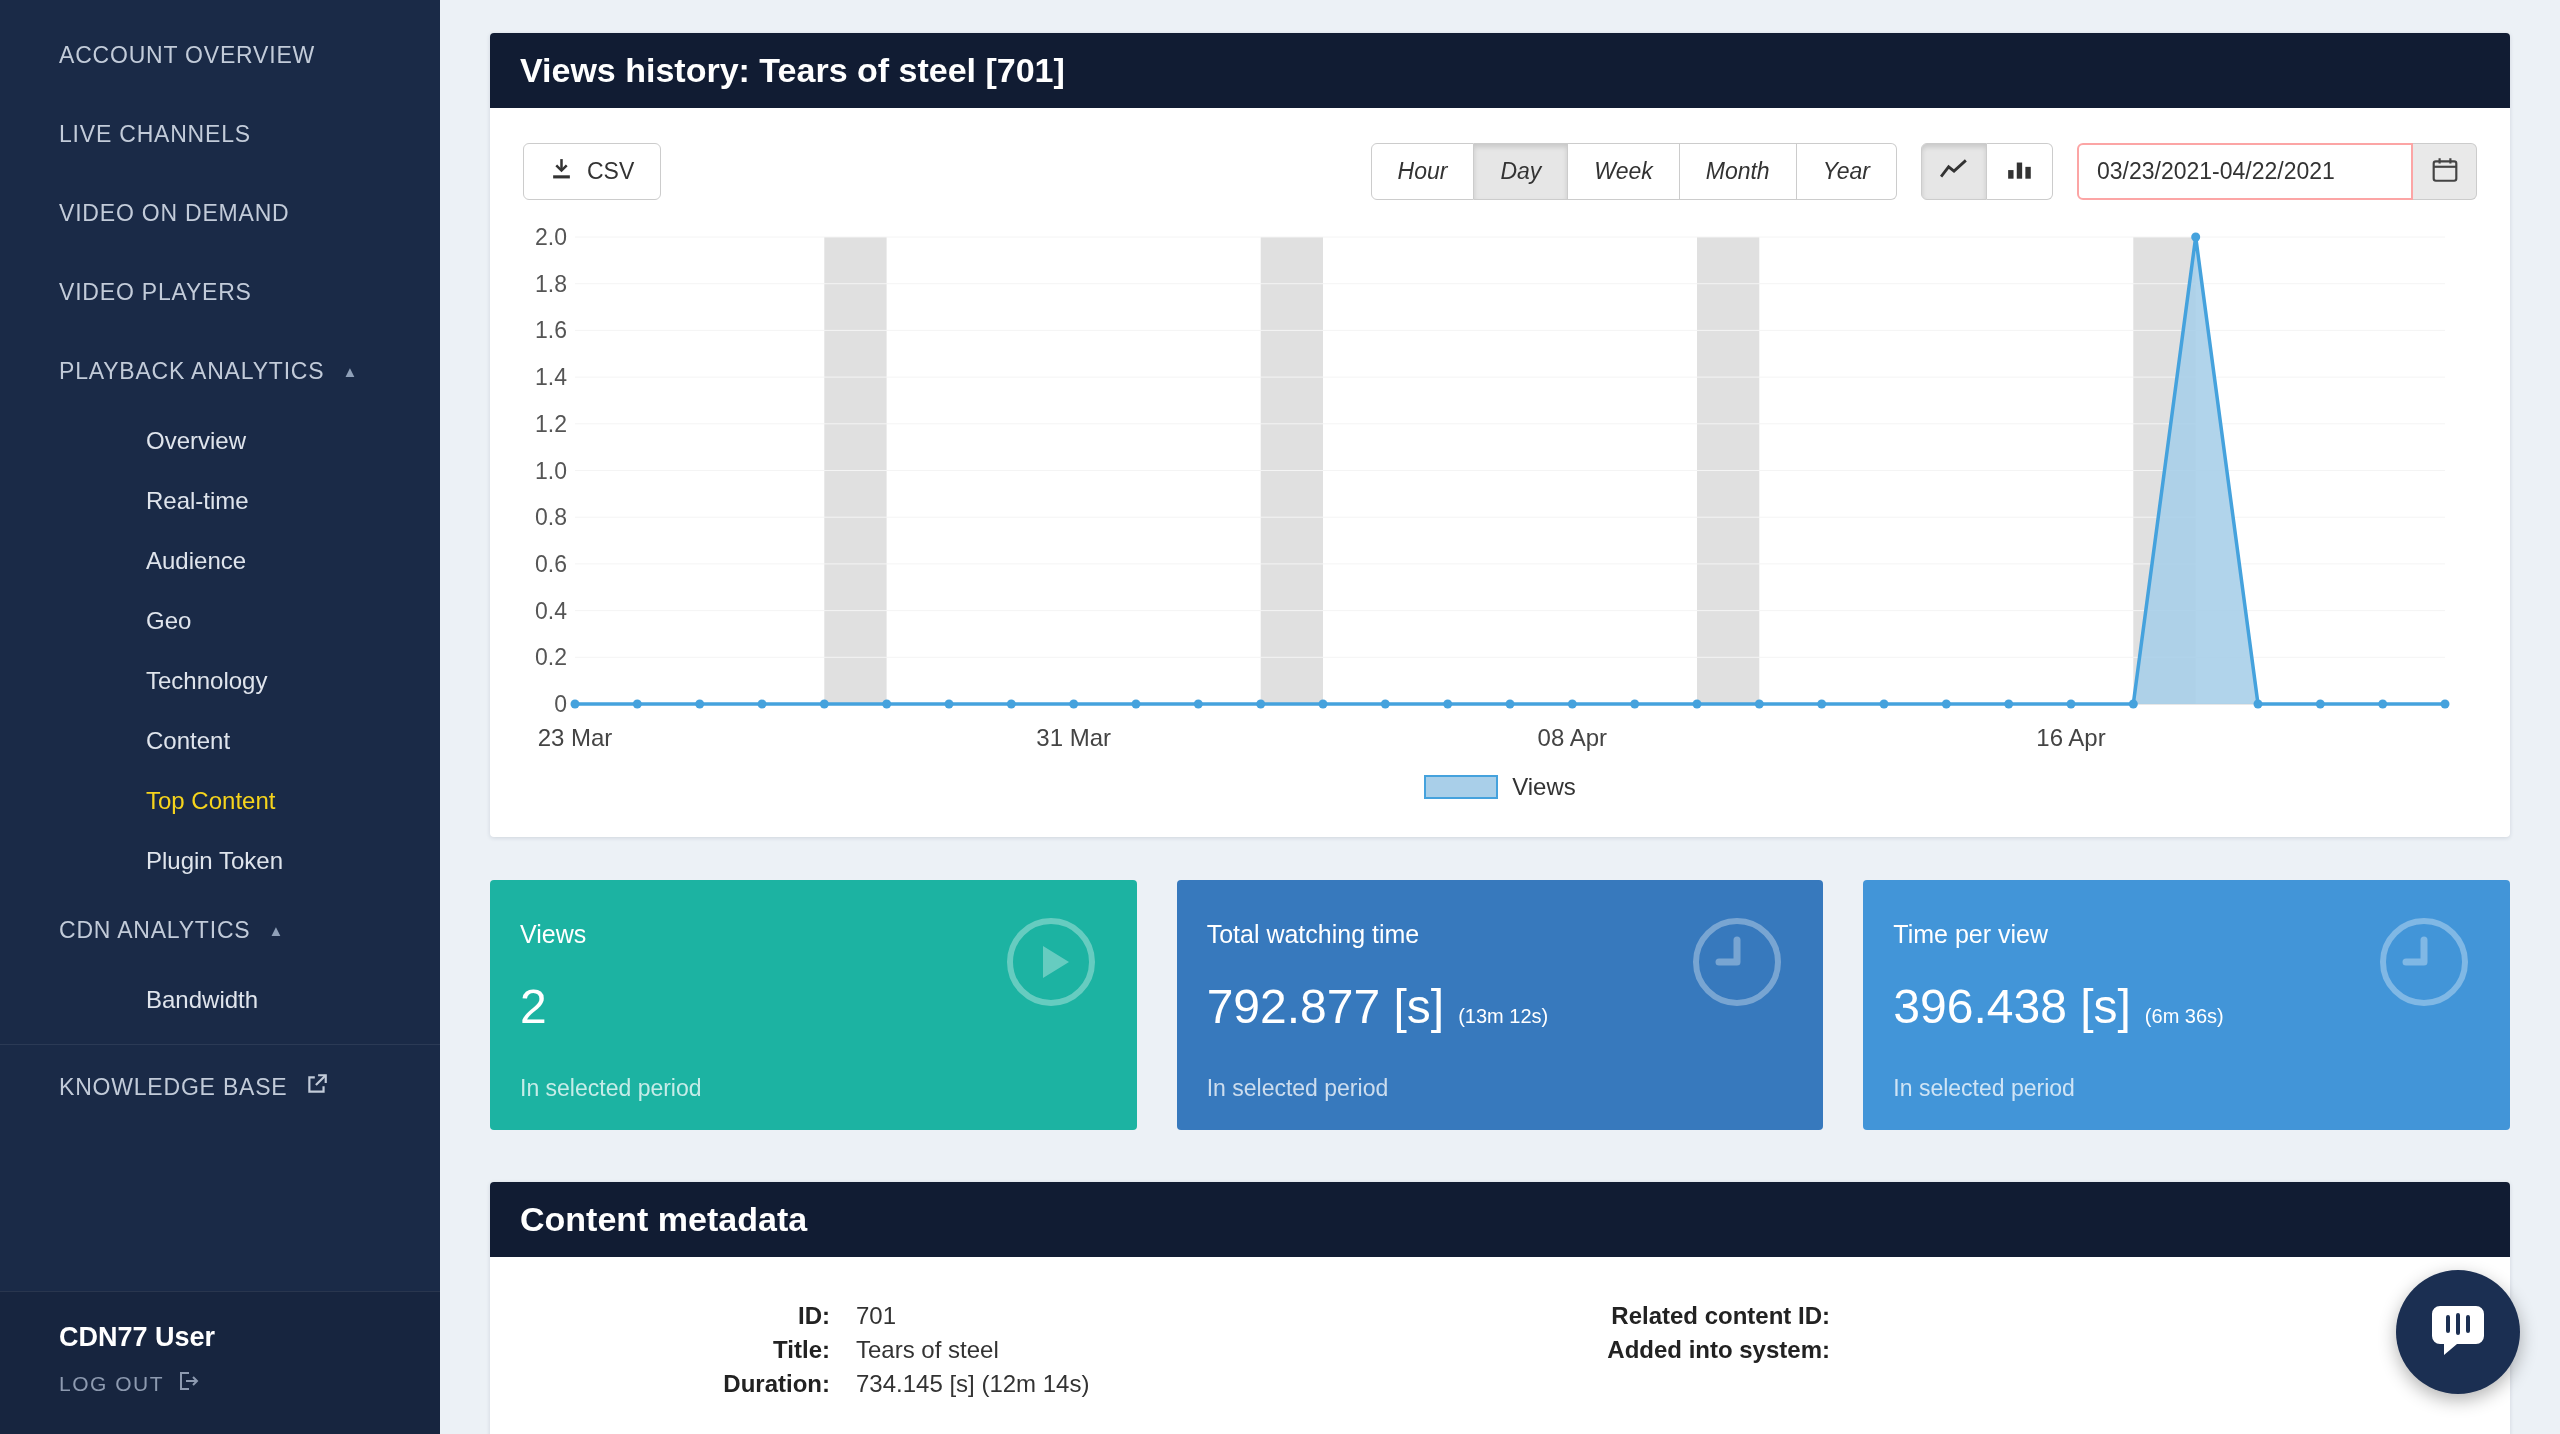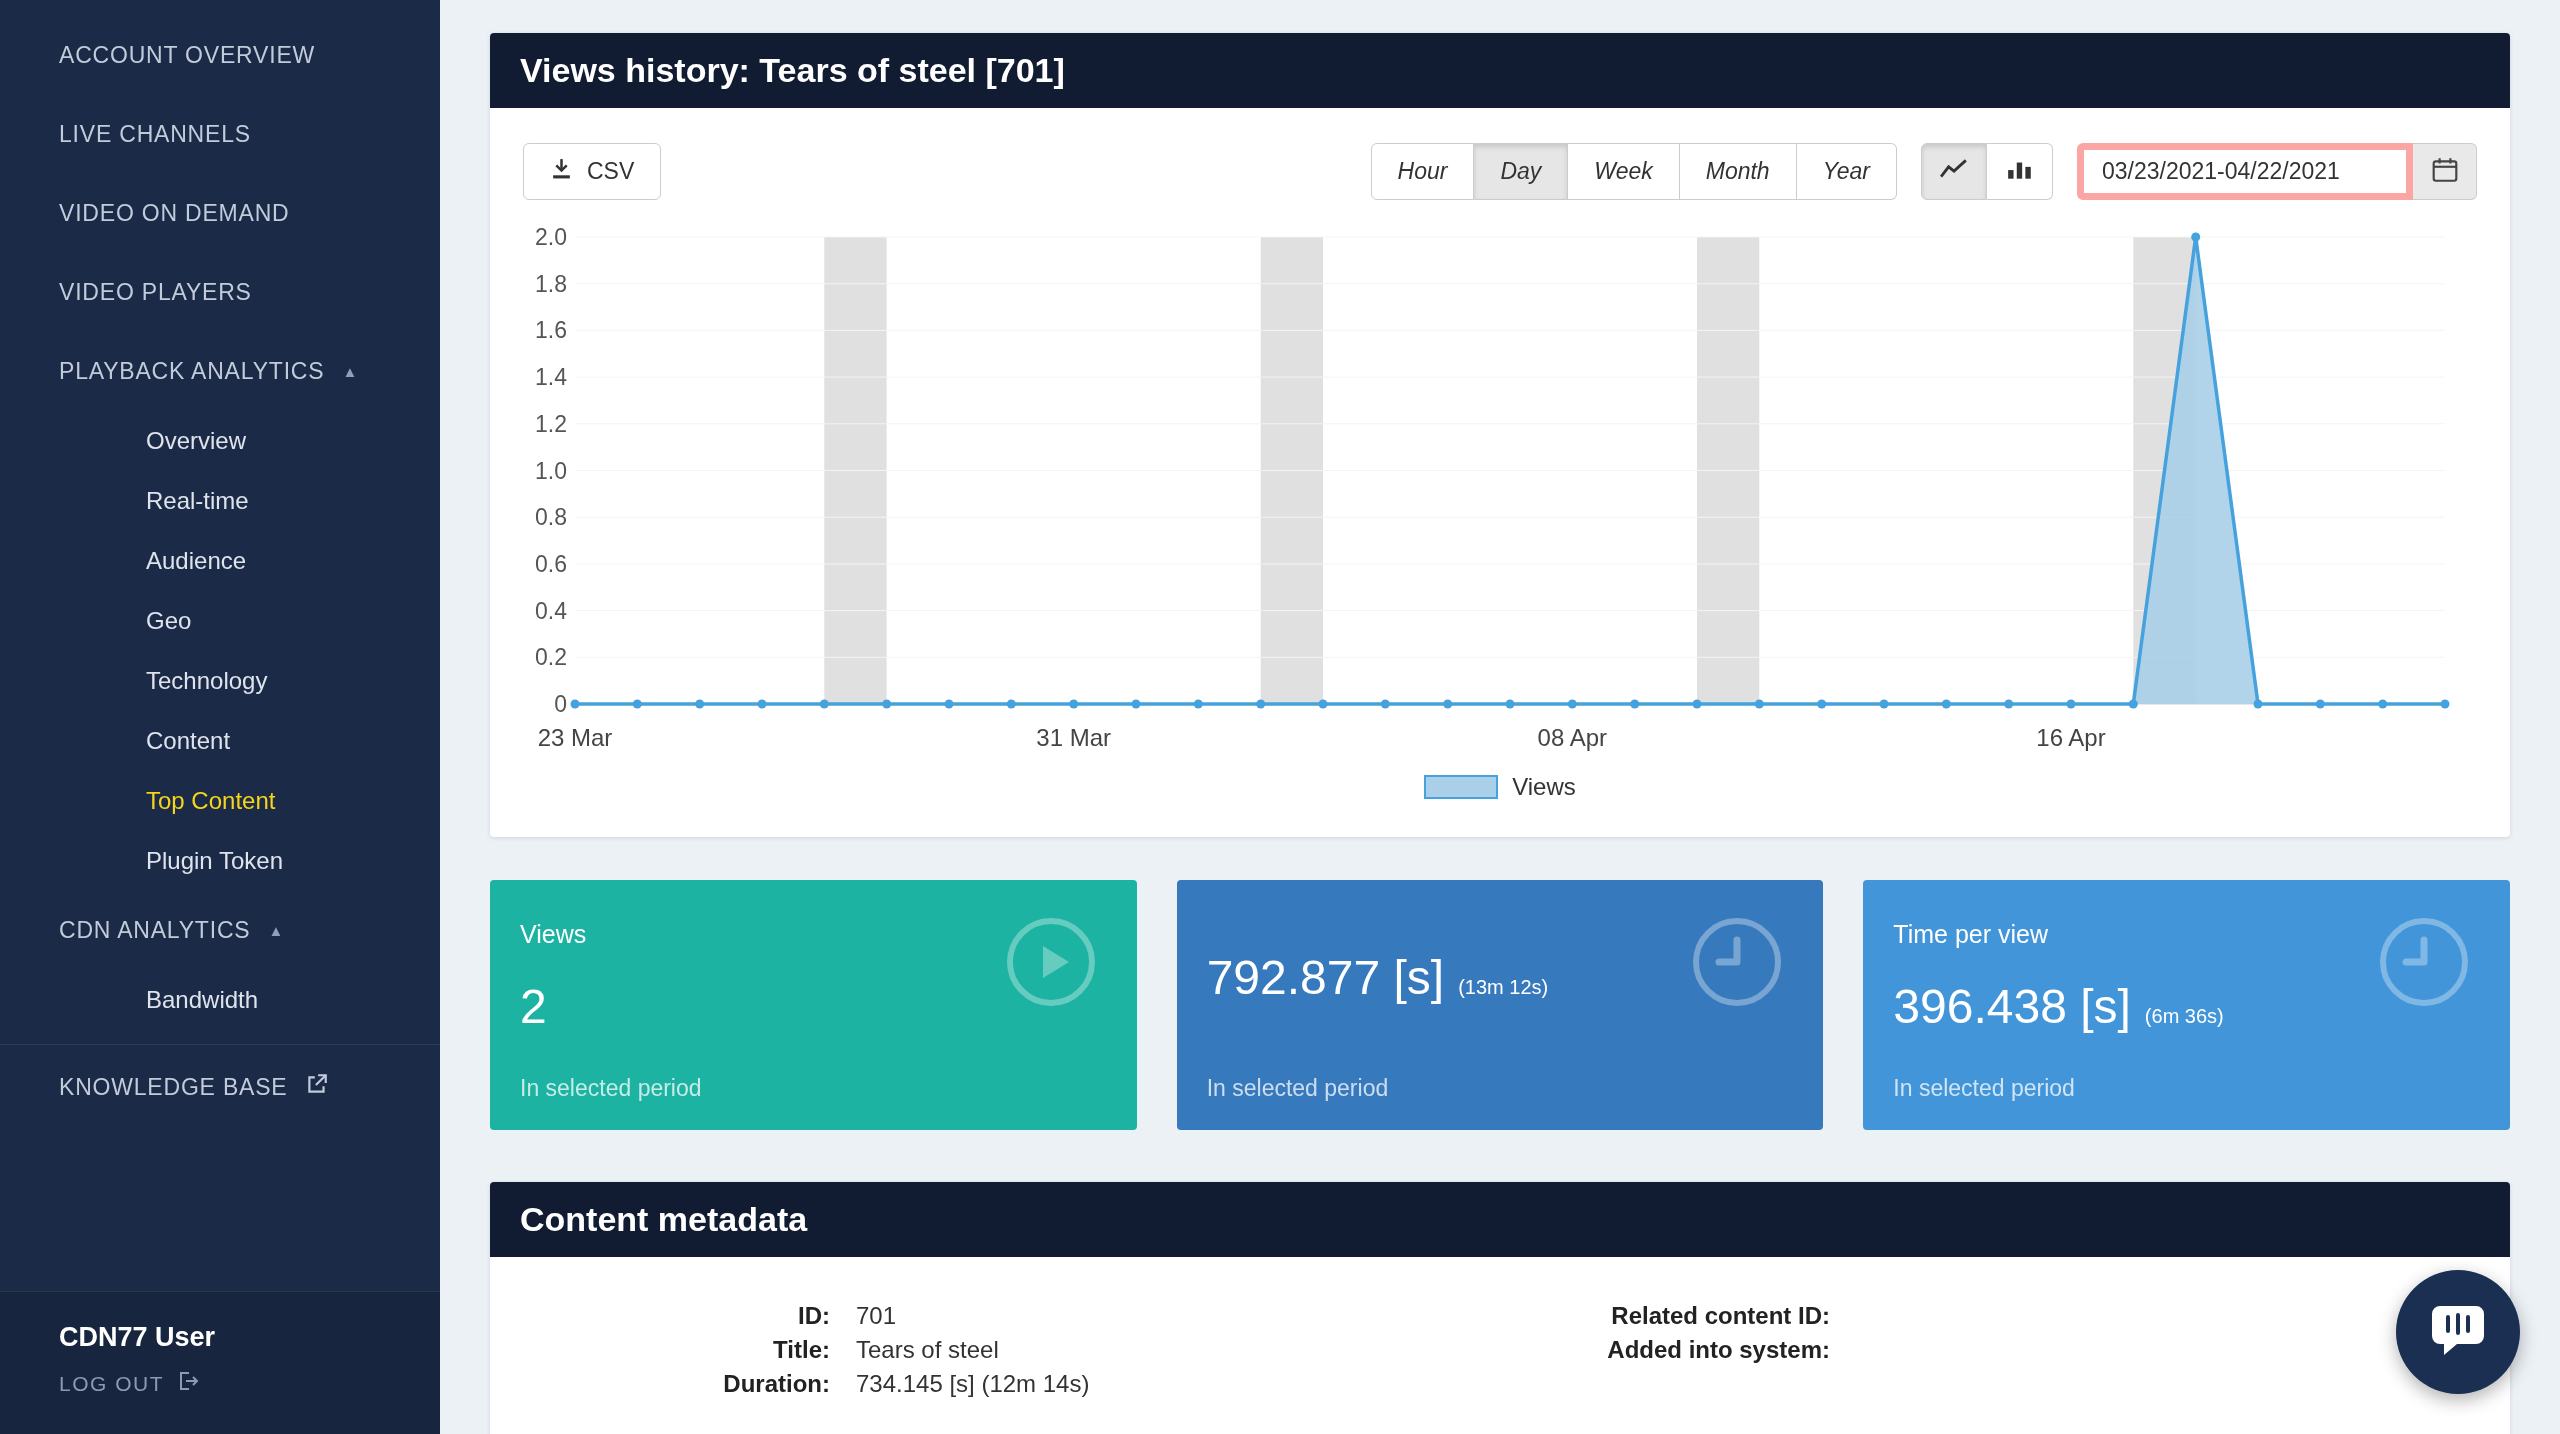--- a/index.html
+++ b/index.html
@@ -68,21 +68,21 @@
   .csv-btn { border-radius: 6px; padding: 0 26px; gap: 14px; }
   .toolbar-right { margin-left: auto; display: flex; align-items: center; gap: 24px; }
   .btn-group { display: flex; }
   .btn-group .btn { border-left-width: 0; padding: 0 26px; font-style: italic; }
   .btn-group .btn:first-child { border-left-width: 1px; border-radius: 6px 0 0 6px; }
   .btn-group .btn:last-child { border-radius: 0 6px 6px 0; }
   .btn.pressed { background: #e6e6e6; box-shadow: inset 0 3px 5px rgba(0,0,0,0.13); }
   .toggle-group .btn { width: 66px; padding: 0; }
   .date-box { display: flex; }
   .date-input {
-    width: 336px; height: 57px; border: 7px solid #fca5a5; border-radius: 6px 0 0 6px;
+    width: 336px; height: 57px; border: 2px solid #fca5a5; border-radius: 6px 0 0 6px;
     padding: 0 18px; font-size: 23px; font-family: inherit; color: #333;
   }
   .date-addon {
     width: 64px; height: 57px; background: #e9e9e9; border: 1px solid #ccc; border-left: 0;
     border-radius: 0 6px 6px 0; display: flex; align-items: center; justify-content: center;
     cursor: pointer;
   }
 
   
   .chart-wrap { padding: 14px 33px 0 33px; }
@@ -333,20 +333,21 @@
       <div class="stat-period">In selected period</div>
       <span class="stat-icon">
         <svg width="92" height="92" viewBox="0 0 92 92" fill="none">
           <circle cx="46" cy="46" r="41" stroke="rgba(255,255,255,0.33)" stroke-width="6"></circle>
           <path d="M38 30 L64 46 L38 62 Z" fill="rgba(255,255,255,0.33)"></path>
         </svg>
       </span>
     </div>
 
     <div class="stat-card" style="background: rgb(55, 121, 189);">
+      <div class="stat-label">Total watching time</div>
       <div class="stat-value-row">
         <span class="stat-value">792.877 [s]</span>
         <span class="stat-sub">(13m 12s)</span>
       </div>
       <div class="stat-period">In selected period</div>
       <span class="stat-icon">
         <svg width="92" height="92" viewBox="0 0 92 92" fill="none">
           <circle cx="46" cy="46" r="41" stroke="rgba(255,255,255,0.33)" stroke-width="6"></circle>
           <path d="M46 46V24M46 46H28" stroke="rgba(255,255,255,0.33)" stroke-width="7" stroke-linecap="round"></path>
         </svg>

